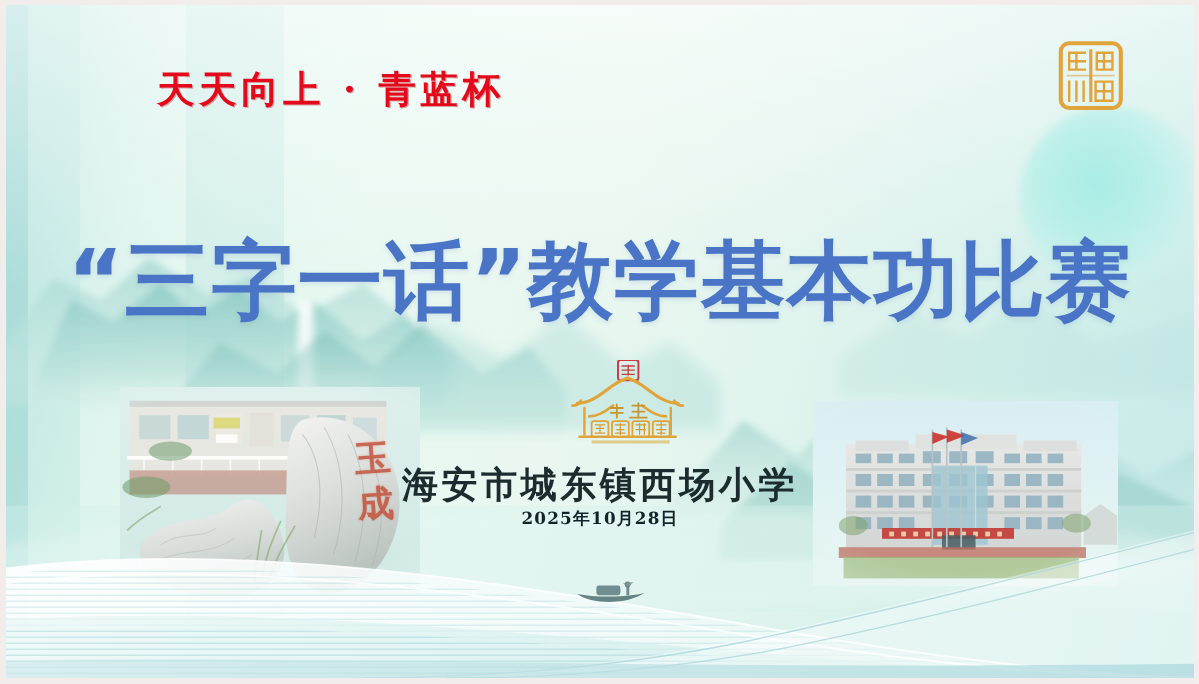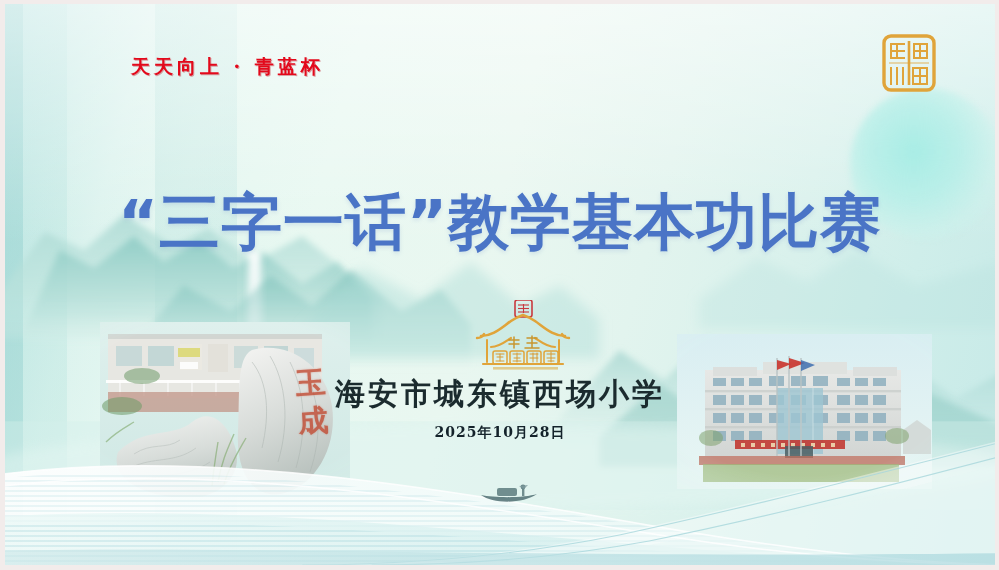--- a/index.html
+++ b/index.html
@@ -95,44 +95,44 @@
   .photo svg { display:block; width:100%; height:100%; }
 
   
   .waves { position: absolute; left: 0; right: 0; bottom: 0; height: 190px; }
   .waves svg { display:block; width:100%; height:100%; }
 
   
   .kicker {
     position: absolute;
     left: 126px; top: 50px;
-    font-size: 19px;
+    font-size: 31px;
     font-weight: 700;
     letter-spacing: 4px;
     color: #e3091b;
     text-shadow: 1px 1px 0 rgba(180,0,12,0.35);
     font-family: "DejaVu Serif", "Liberation Serif", serif;
     white-space: nowrap;
   }
   .main-title {
     position: absolute;
     left: 0; right: 0; top: 146px;
     text-align: center;
-    font-size: 61px;
+    font-size: 71px;
     line-height: 1;
     font-weight: 700;
     letter-spacing: 1px;
     color: #4a74c6;
     font-family: "DejaVu Sans", "Liberation Sans", sans-serif;
     white-space: nowrap;
     text-shadow: 0 2px 4px rgba(120,150,200,0.22);
   }
   .school-name {
     position: absolute;
-    left: 0; right: 0; top: 370px;
+    left: 0; right: 0; top: 380px;
     text-align: center;
     font-size: 30px;
     font-weight: 700;
     letter-spacing: 3px;
     color: #1b2b2e;
     font-family: "DejaVu Serif", "Liberation Serif", serif;
     white-space: nowrap;
   }
   .event-date {
     position: absolute;

